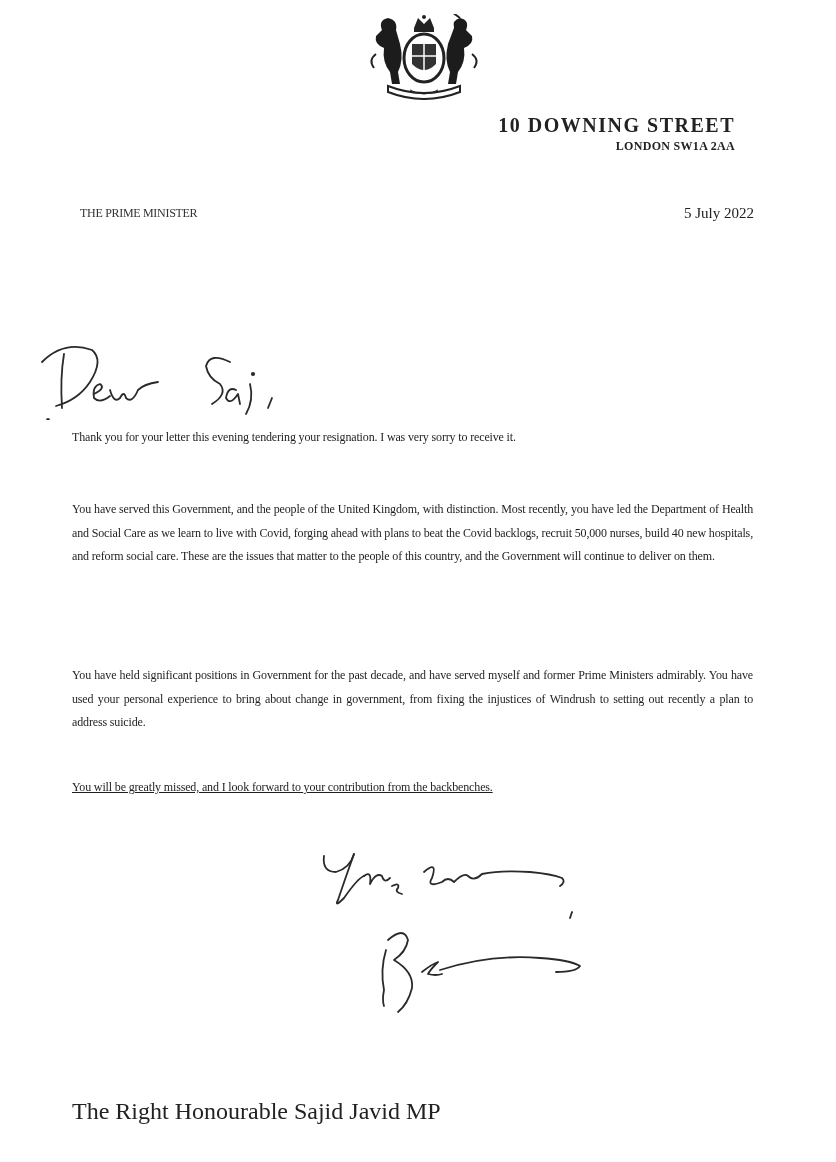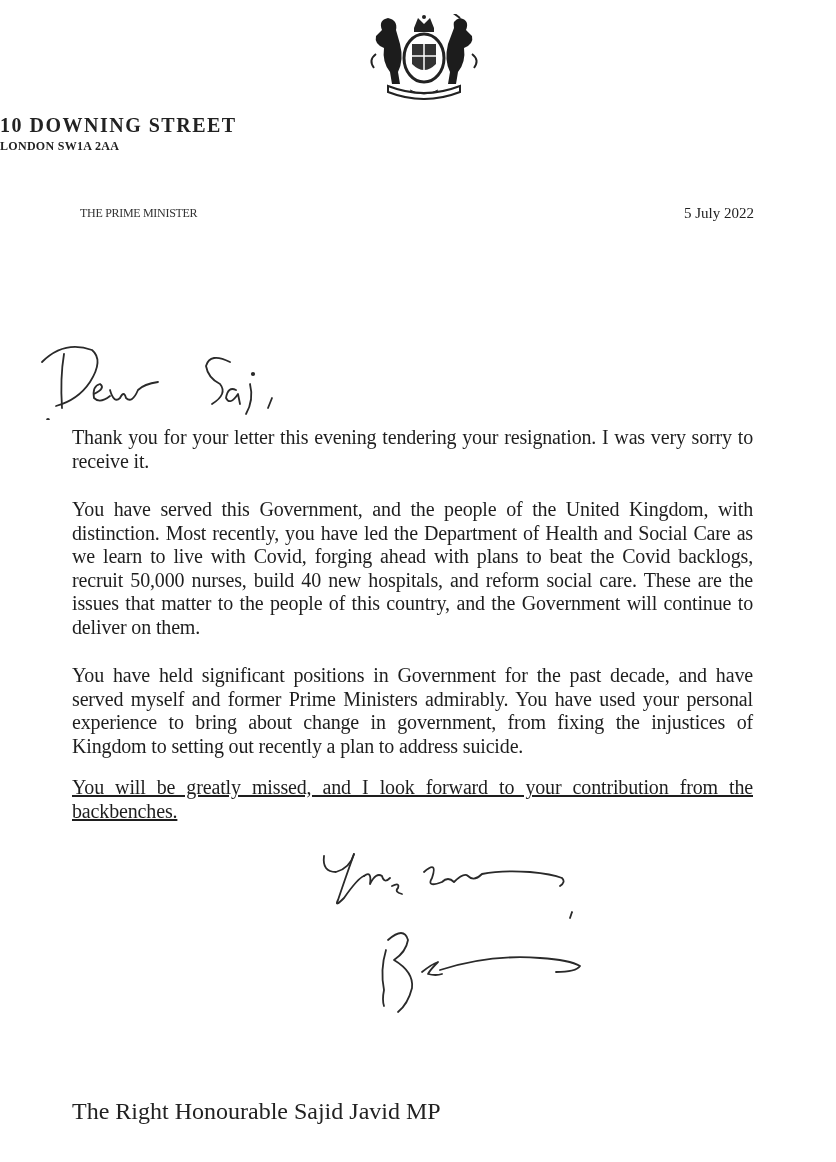--- a/index.html
+++ b/index.html
@@ -1,37 +1,37 @@
 <!DOCTYPE html>
 <html><head>
   <meta charset="utf-8">
   <style>
     html, body { margin: 0; padding: 0; background: #ffffff; }
     body {
       width: 836px; height: 1162px; position: relative; overflow: hidden;
       font-family: "Liberation Serif", "DejaVu Serif", serif; color: #1c1c1c;
     }
     .crest { position: absolute; left: 368px; top: 14px; width: 112px; height: 86px; }
-    .address-block { position: absolute; left: 0; width: 735px; text-align: left; }
+    .address-block { position: absolute; left: 0; width: 735px; text-align: right; }
     .street {
       top: 114px; font-size: 20px; font-weight: bold; letter-spacing: 1.5px; color: #222;
     }
     .city {
       top: 139px; font-size: 12px; font-weight: bold; letter-spacing: 0.3px; color: #222;
     }
     .sender {
       position: absolute; left: 80px; top: 206px; font-size: 12px; color: #333;
       letter-spacing: -0.3px;
     }
     .date {
       position: absolute; right: 82px; top: 205px; font-size: 15px; color: #222;
     }
     .salutation { position: absolute; left: 34px; top: 338px; width: 260px; height: 82px; }
     .body-text {
-      position: absolute; left: 72px; width: 681px; font-size: 20px; line-height: 23.5px;
+      position: absolute; left: 72px; width: 681px; font-size: 12px; line-height: 23.5px;
       text-align: justify; color: #1e1e1e; letter-spacing: -0.15px;
     }
     .p1 { top: 426px; }
     .p2 { top: 498px; }
     .p3 { top: 664px; }
     .p4 { top: 776px; text-decoration: underline; }
     .closing { position: absolute; left: 314px; top: 842px; width: 300px; height: 80px; }
     .signature { position: absolute; left: 370px; top: 920px; width: 240px; height: 96px; }
     .recipient {
       position: absolute; left: 72px; top: 1098px; font-size: 24px; color: #222;
@@ -86,21 +86,21 @@
     <path d="M216 46 Q220 62 212 76"></path>
     <circle cx="219" cy="36" r="1.2" fill="#2a2a2a"></circle>
 
     <path d="M238 60 L234 70"></path>
     <circle cx="14" cy="82" r="1" fill="#666"></circle>
   </svg>
 </div>
 
 <div class="body-text p1">Thank you for your letter this evening tendering your resignation. I was very sorry to receive it.</div>
 <div class="body-text p2">You have served this Government, and the people of the United Kingdom, with distinction. Most recently, you have led the Department of Health and Social Care as we learn to live with Covid, forging ahead with plans to beat the Covid backlogs, recruit 50,000 nurses, build 40 new hospitals, and reform social care. These are the issues that matter to the people of this country, and the Government will continue to deliver on them.</div>
-<div class="body-text p3">You have held significant positions in Government for the past decade, and have served myself and former Prime Ministers admirably. You have used your personal experience to bring about change in government, from fixing the injustices of Kingdom to setting out recently a plan to address suicide.</div>
+<div class="body-text p3">You have held significant positions in Government for the past decade, and have served myself and former Prime Ministers admirably. You have used your personal experience to bring about change in government, from fixing the injustices of Windrush to setting out recently a plan to address suicide.</div>
 <div class="body-text p4">You will be greatly missed, and I look forward to your contribution from the backbenches.</div>
 
 <div class="closing" aria-label="Yours ever,">
   <svg width="300" height="80" viewBox="0 0 300 80" fill="none" stroke="#2a2a2a" stroke-width="1.8" stroke-linecap="round" stroke-linejoin="round">
     <path d="M10 14 Q8 30 22 30 Q36 26 40 12"></path>
     <path d="M40 12 Q30 40 24 58 Q20 66 30 56 Q44 36 50 34"></path>
     <path d="M50 34 Q58 28 56 42 Q62 30 68 34 Q70 42 76 36"></path>
     <path d="M78 44 Q86 40 84 46 Q80 50 88 52"></path>
     <path d="M110 30 Q124 18 118 36 Q112 46 128 40 Q134 34 140 40 Q150 30 154 34 Q160 40 168 32 Q188 28 216 30 Q238 32 248 36 Q252 40 246 44"></path>
     <path d="M258 70 L256 76"></path>

